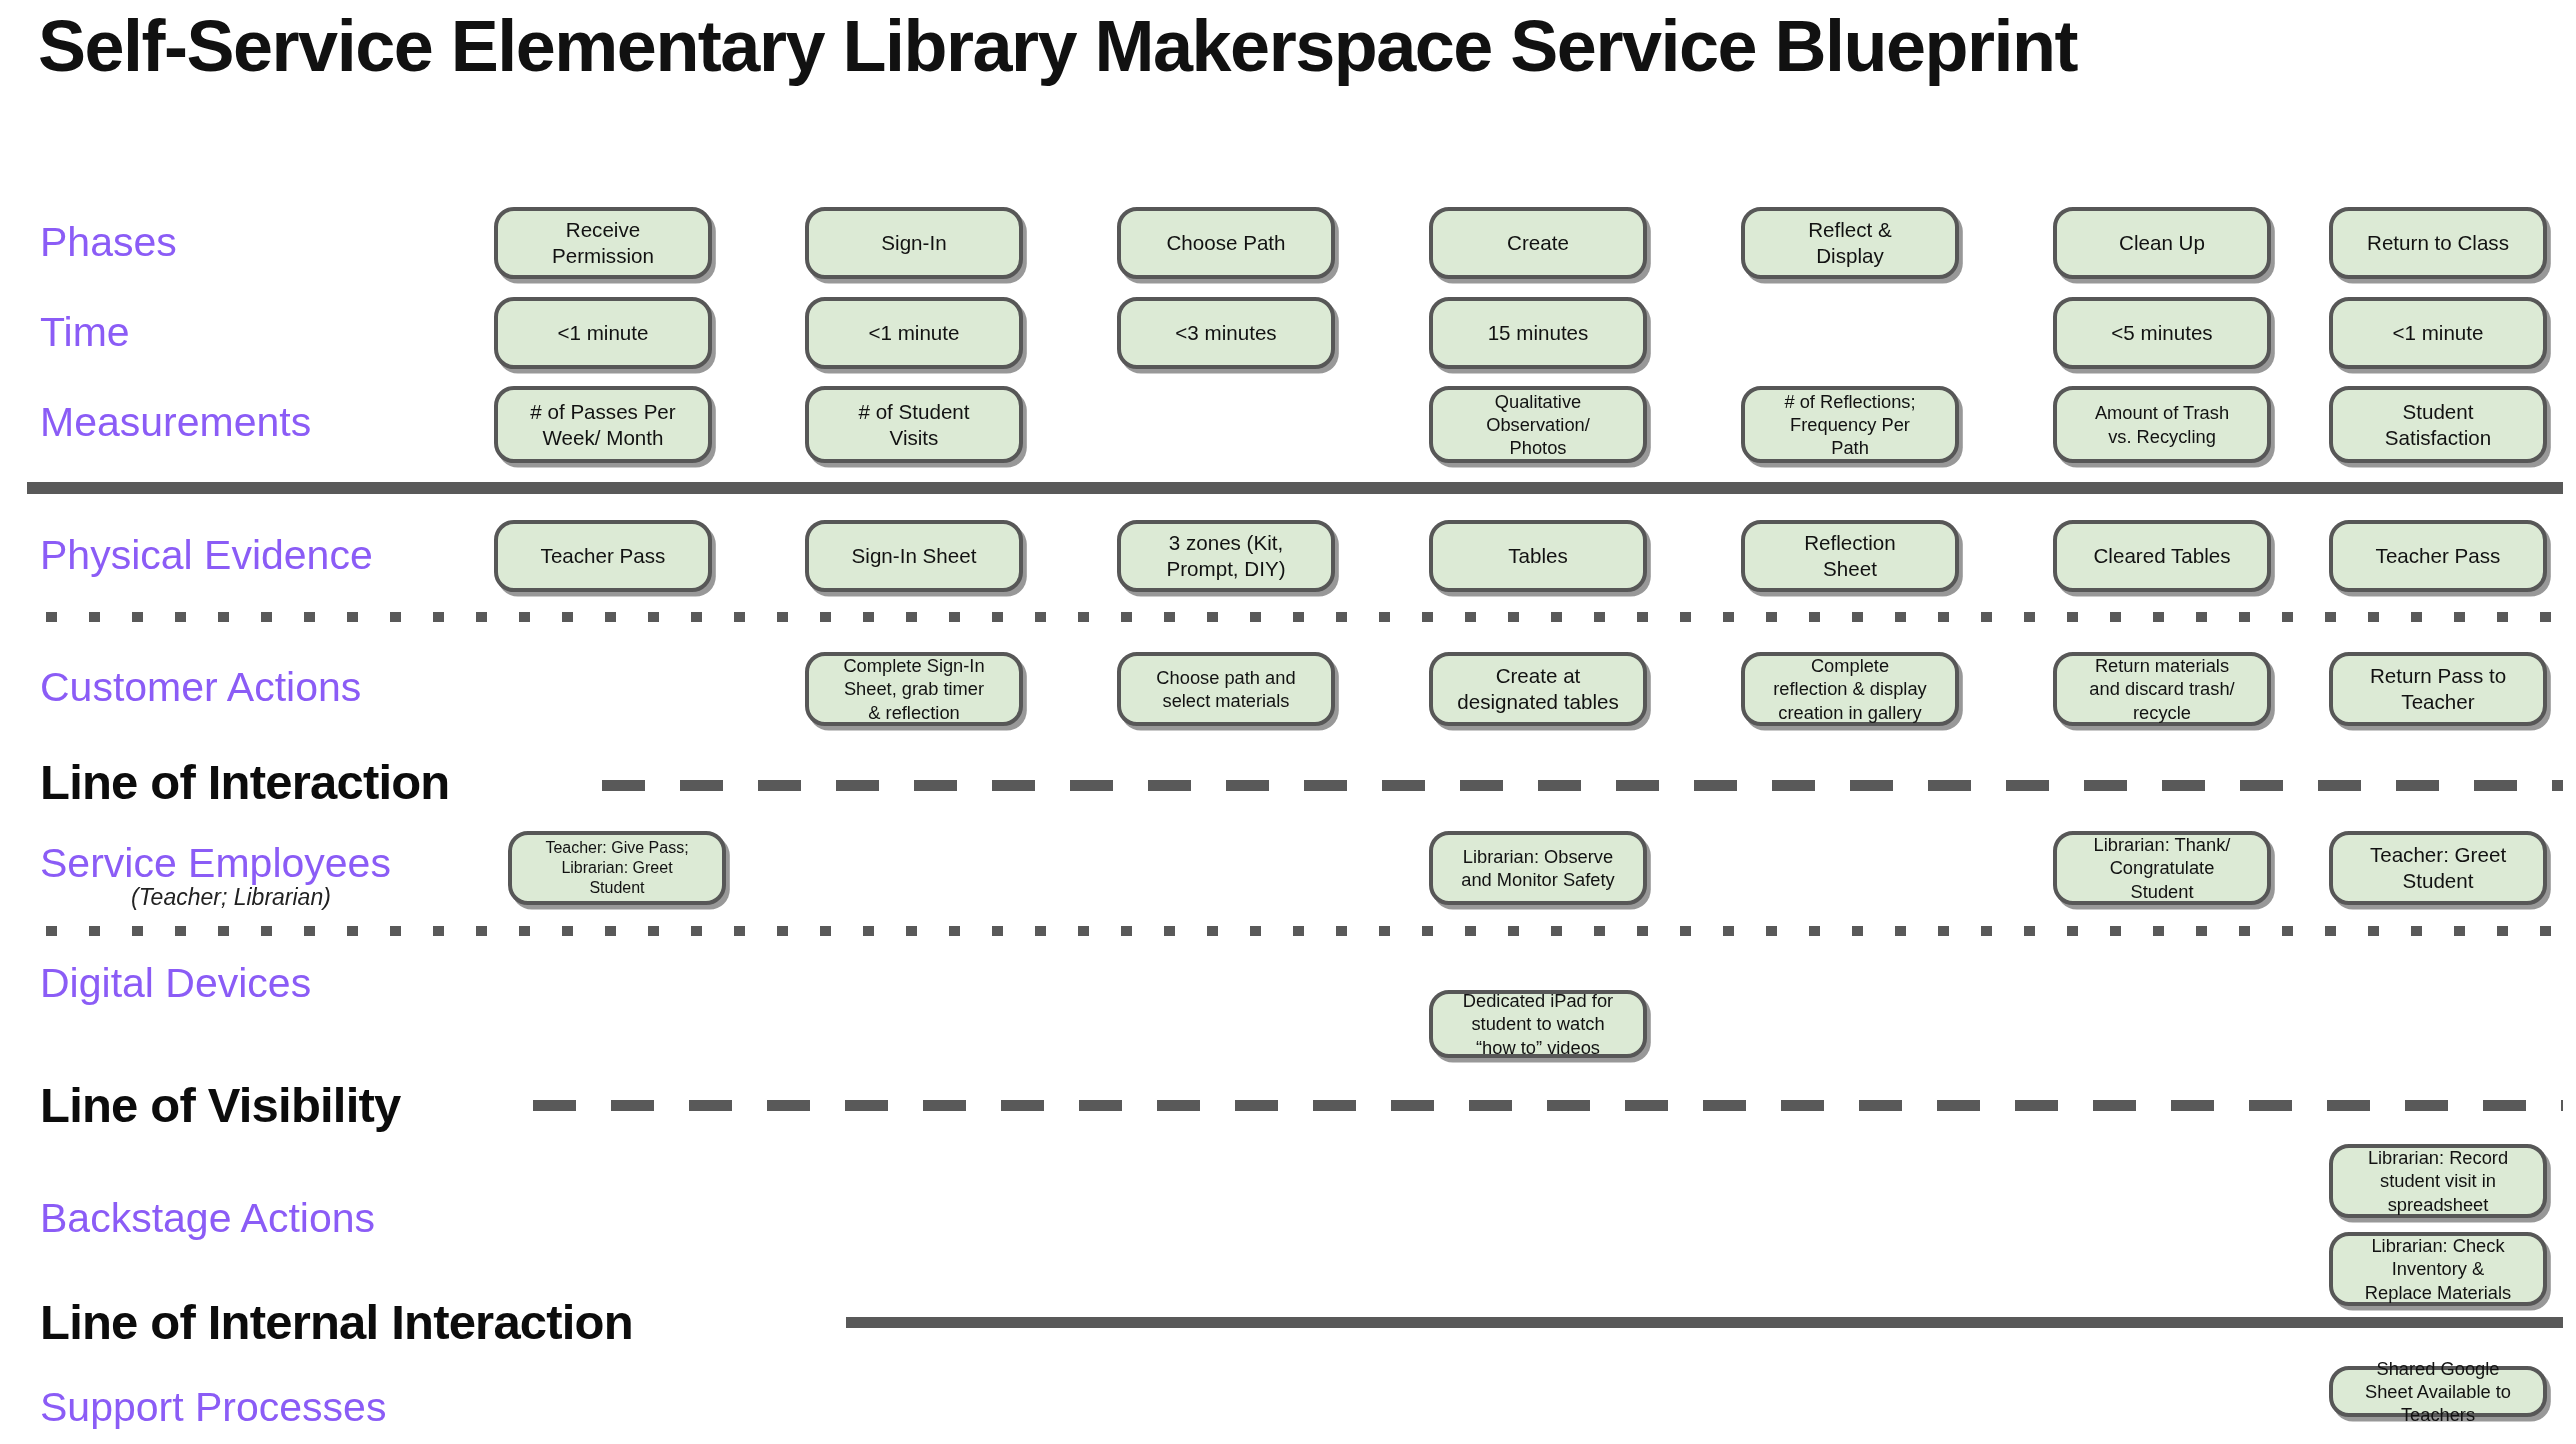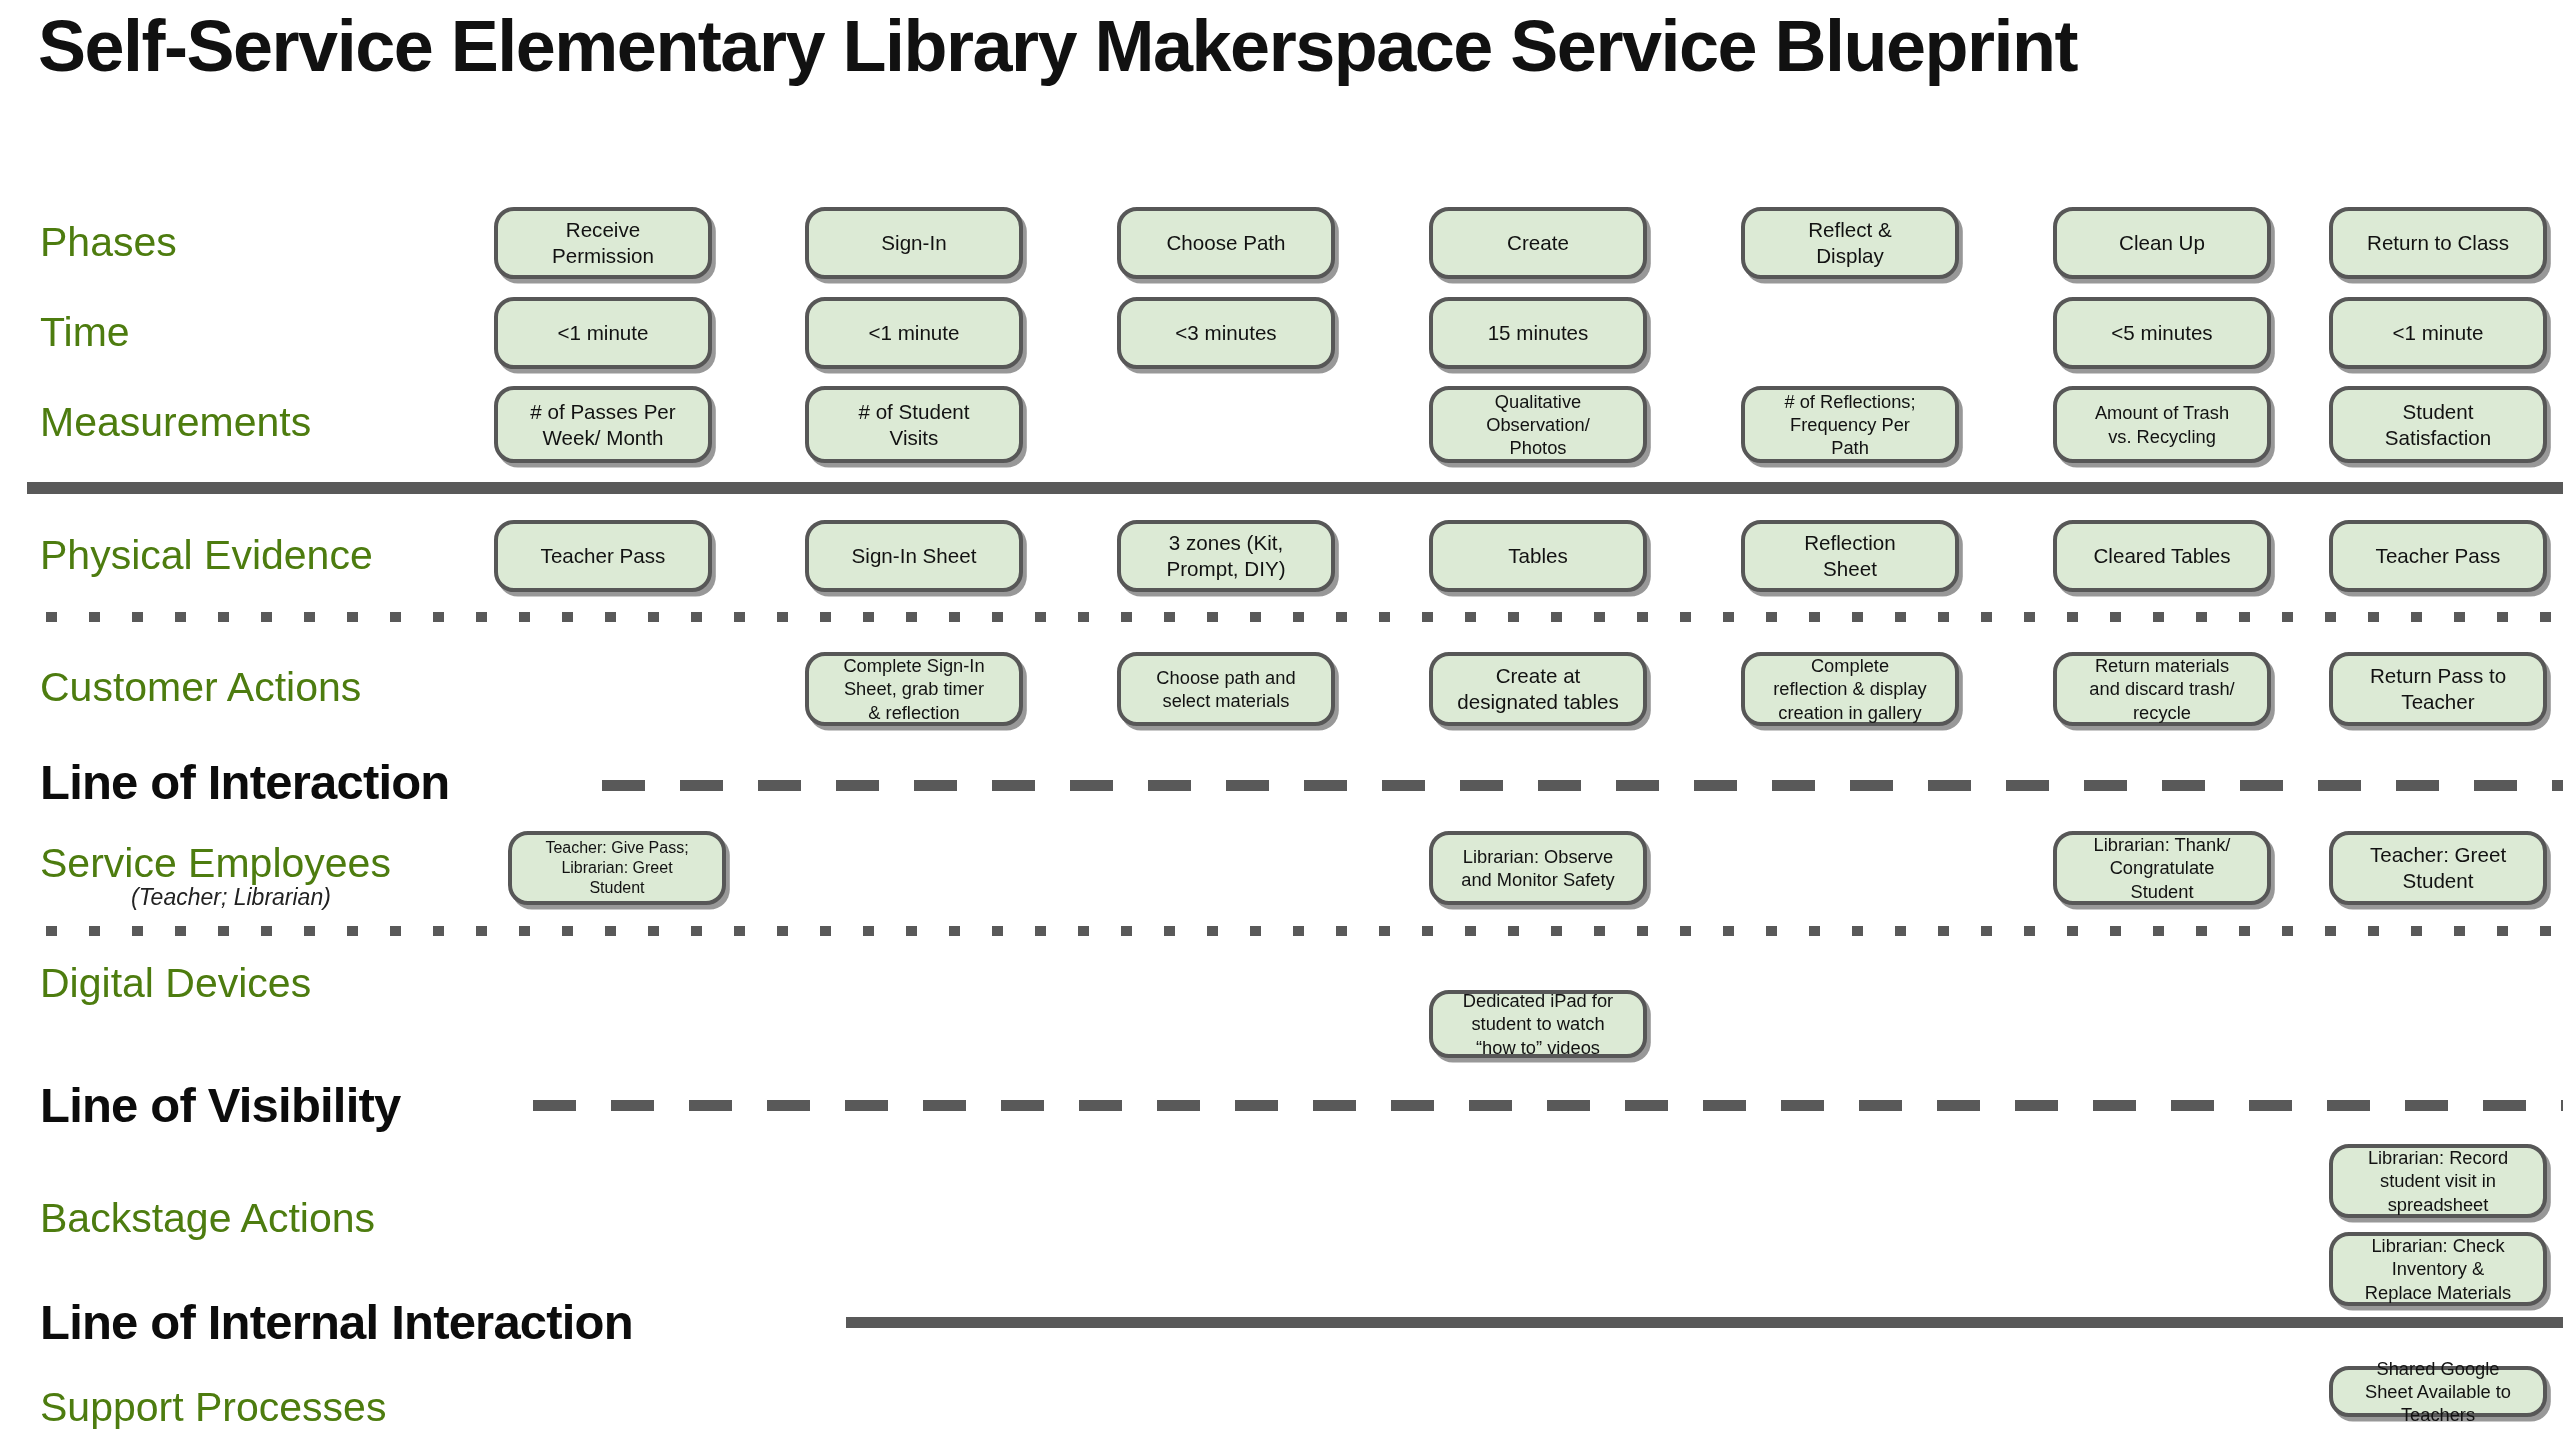--- a/index.html
+++ b/index.html
@@ -6,21 +6,21 @@
   .canvas{
     position:relative;width:2576px;height:1445px;background:#ffffff;overflow:hidden;
     font-family:"Liberation Sans", sans-serif;
   }
   .title{
     position:absolute;left:38px;top:4.6px;margin:0;
     font-size:72px;font-weight:bold;letter-spacing:-1.5px;color:#111;
     white-space:nowrap;
   }
   .rlabel{
-    position:absolute;left:40px;font-size:41px;color:#4d7c0f;white-space:nowrap;
+    position:absolute;left:40px;font-size:41px;color:#8b5cf6;white-space:nowrap;
   }
   .rlabel.sub{
     font-size:23px;font-style:italic;color:#222;left:131px;
   }
   .linelabel{
     position:absolute;left:40px;font-size:49px;font-weight:bold;color:#0c0c0c;white-space:nowrap;letter-spacing:-0.8px;
   }
   .box{
     position:absolute;width:218px;box-sizing:border-box;
     background:#dcead5;border:4.6px solid #575757;border-radius:20px;

